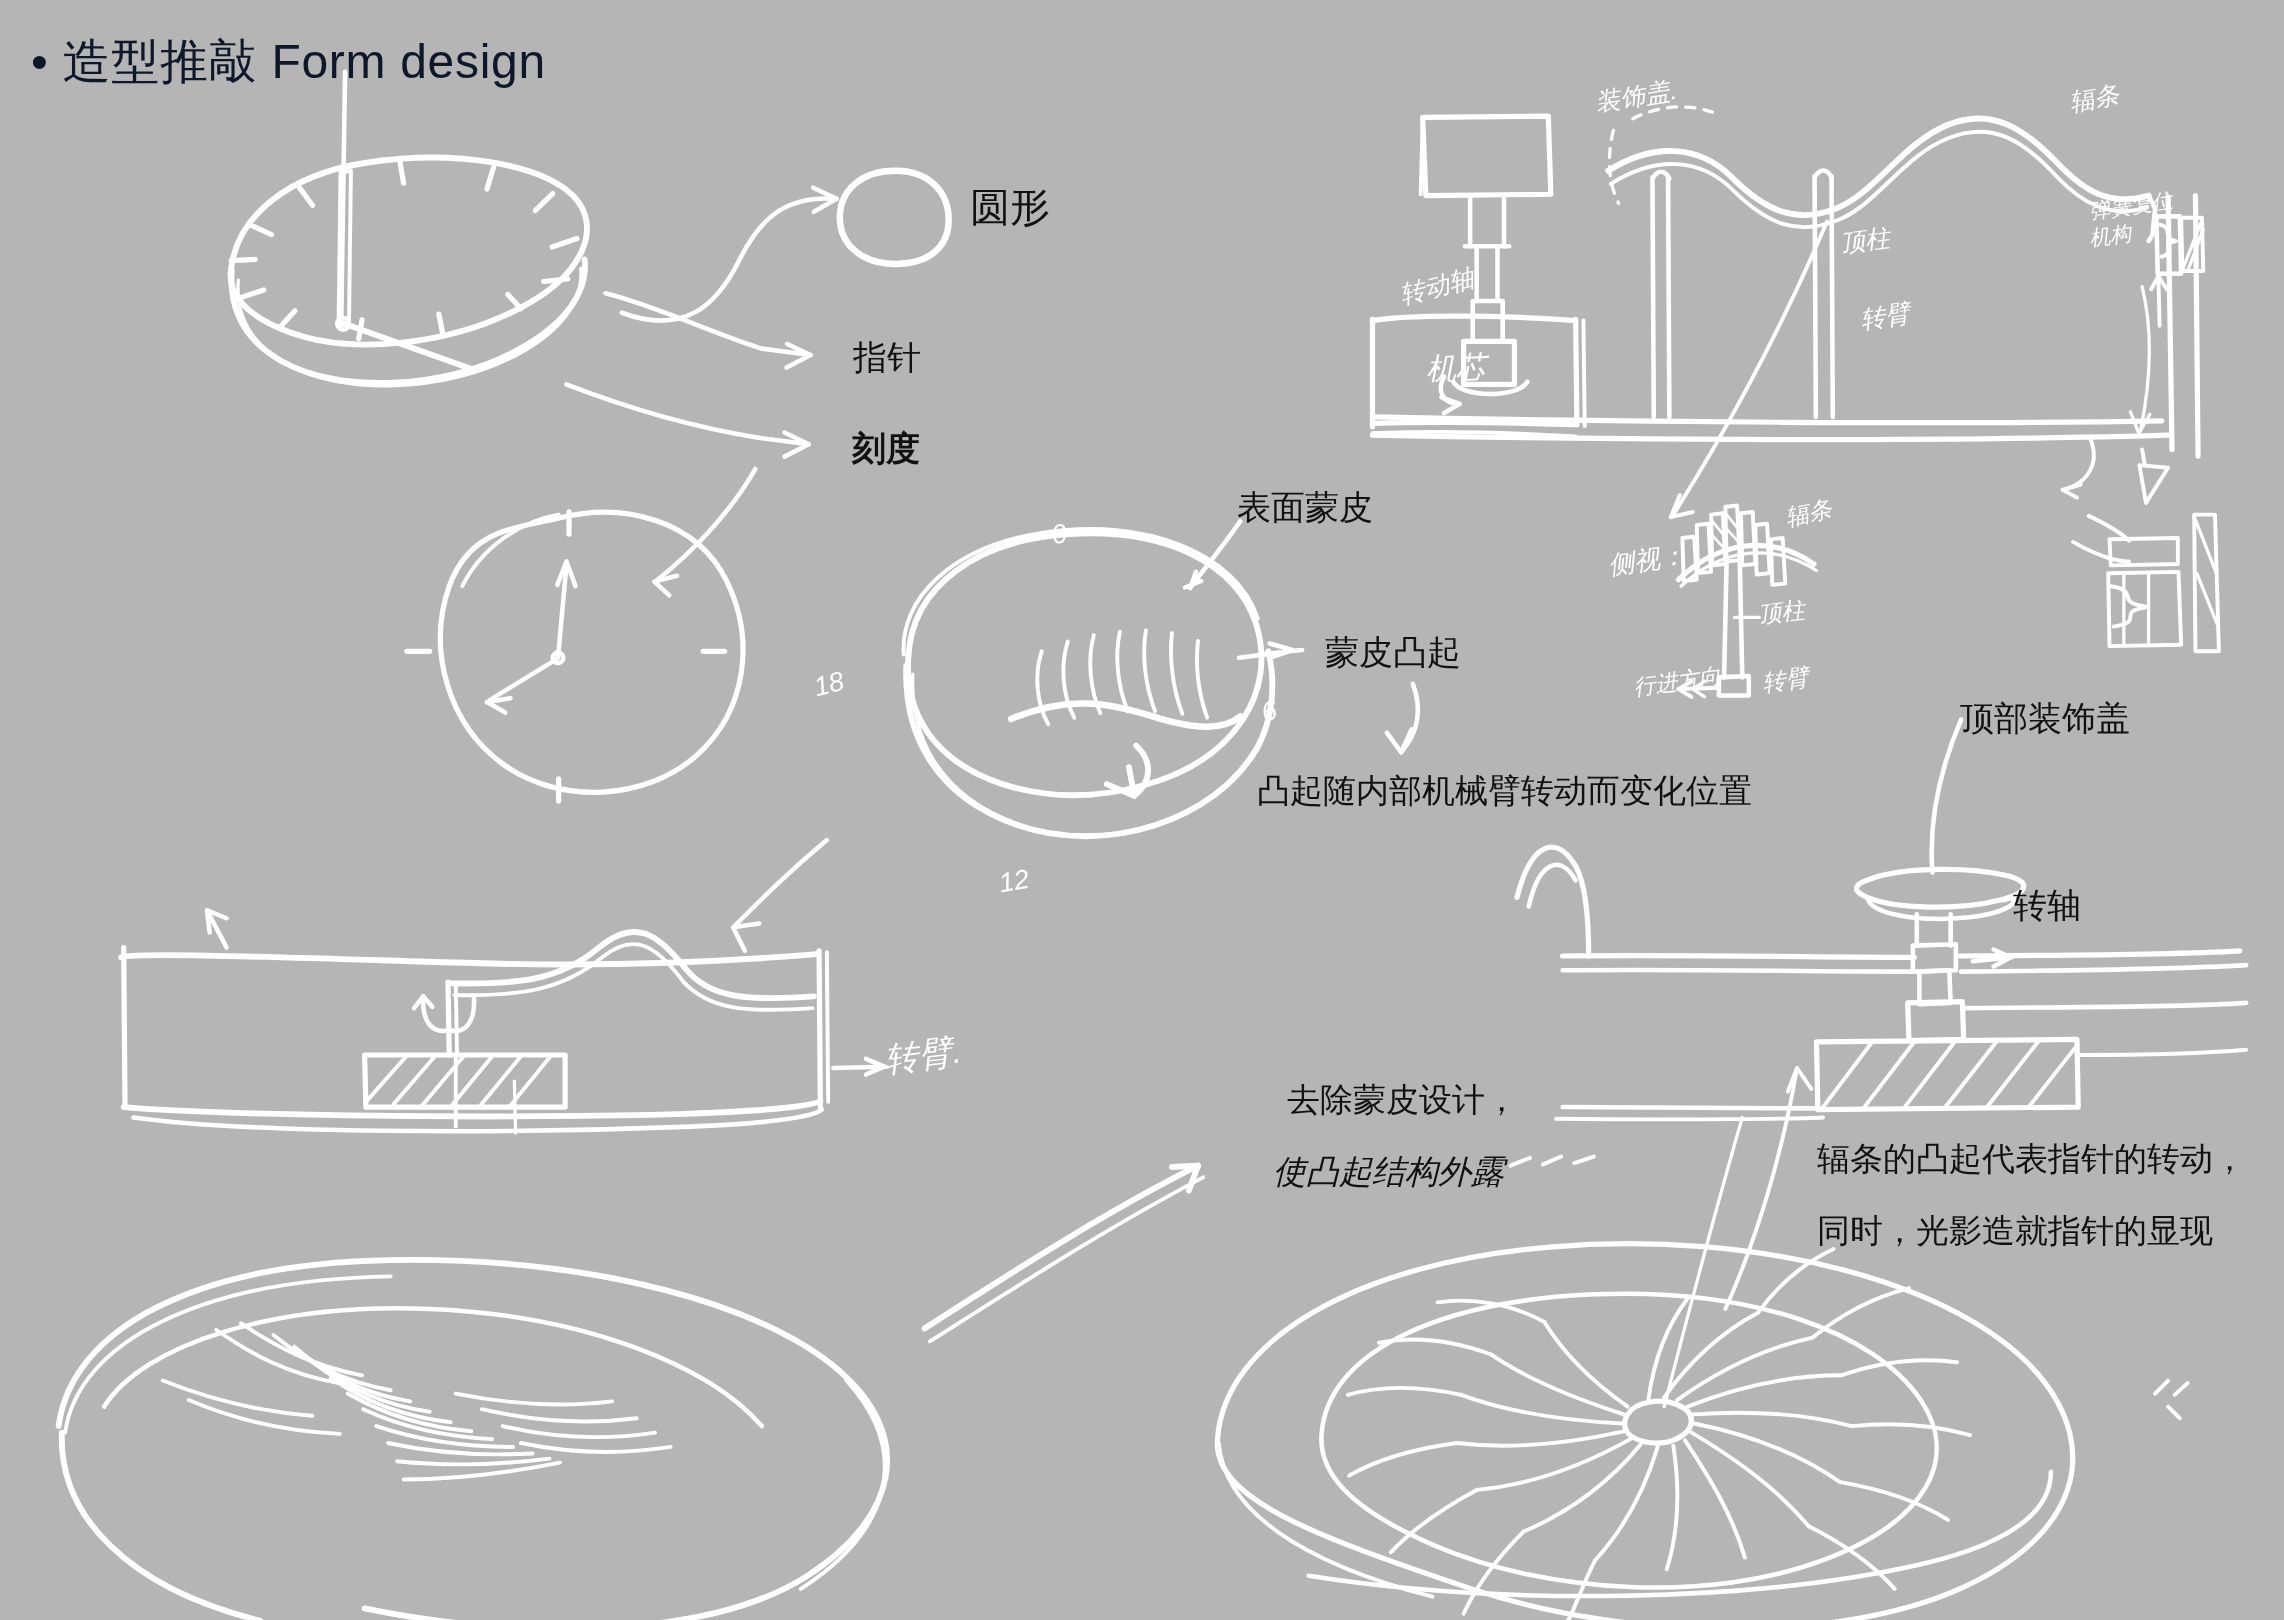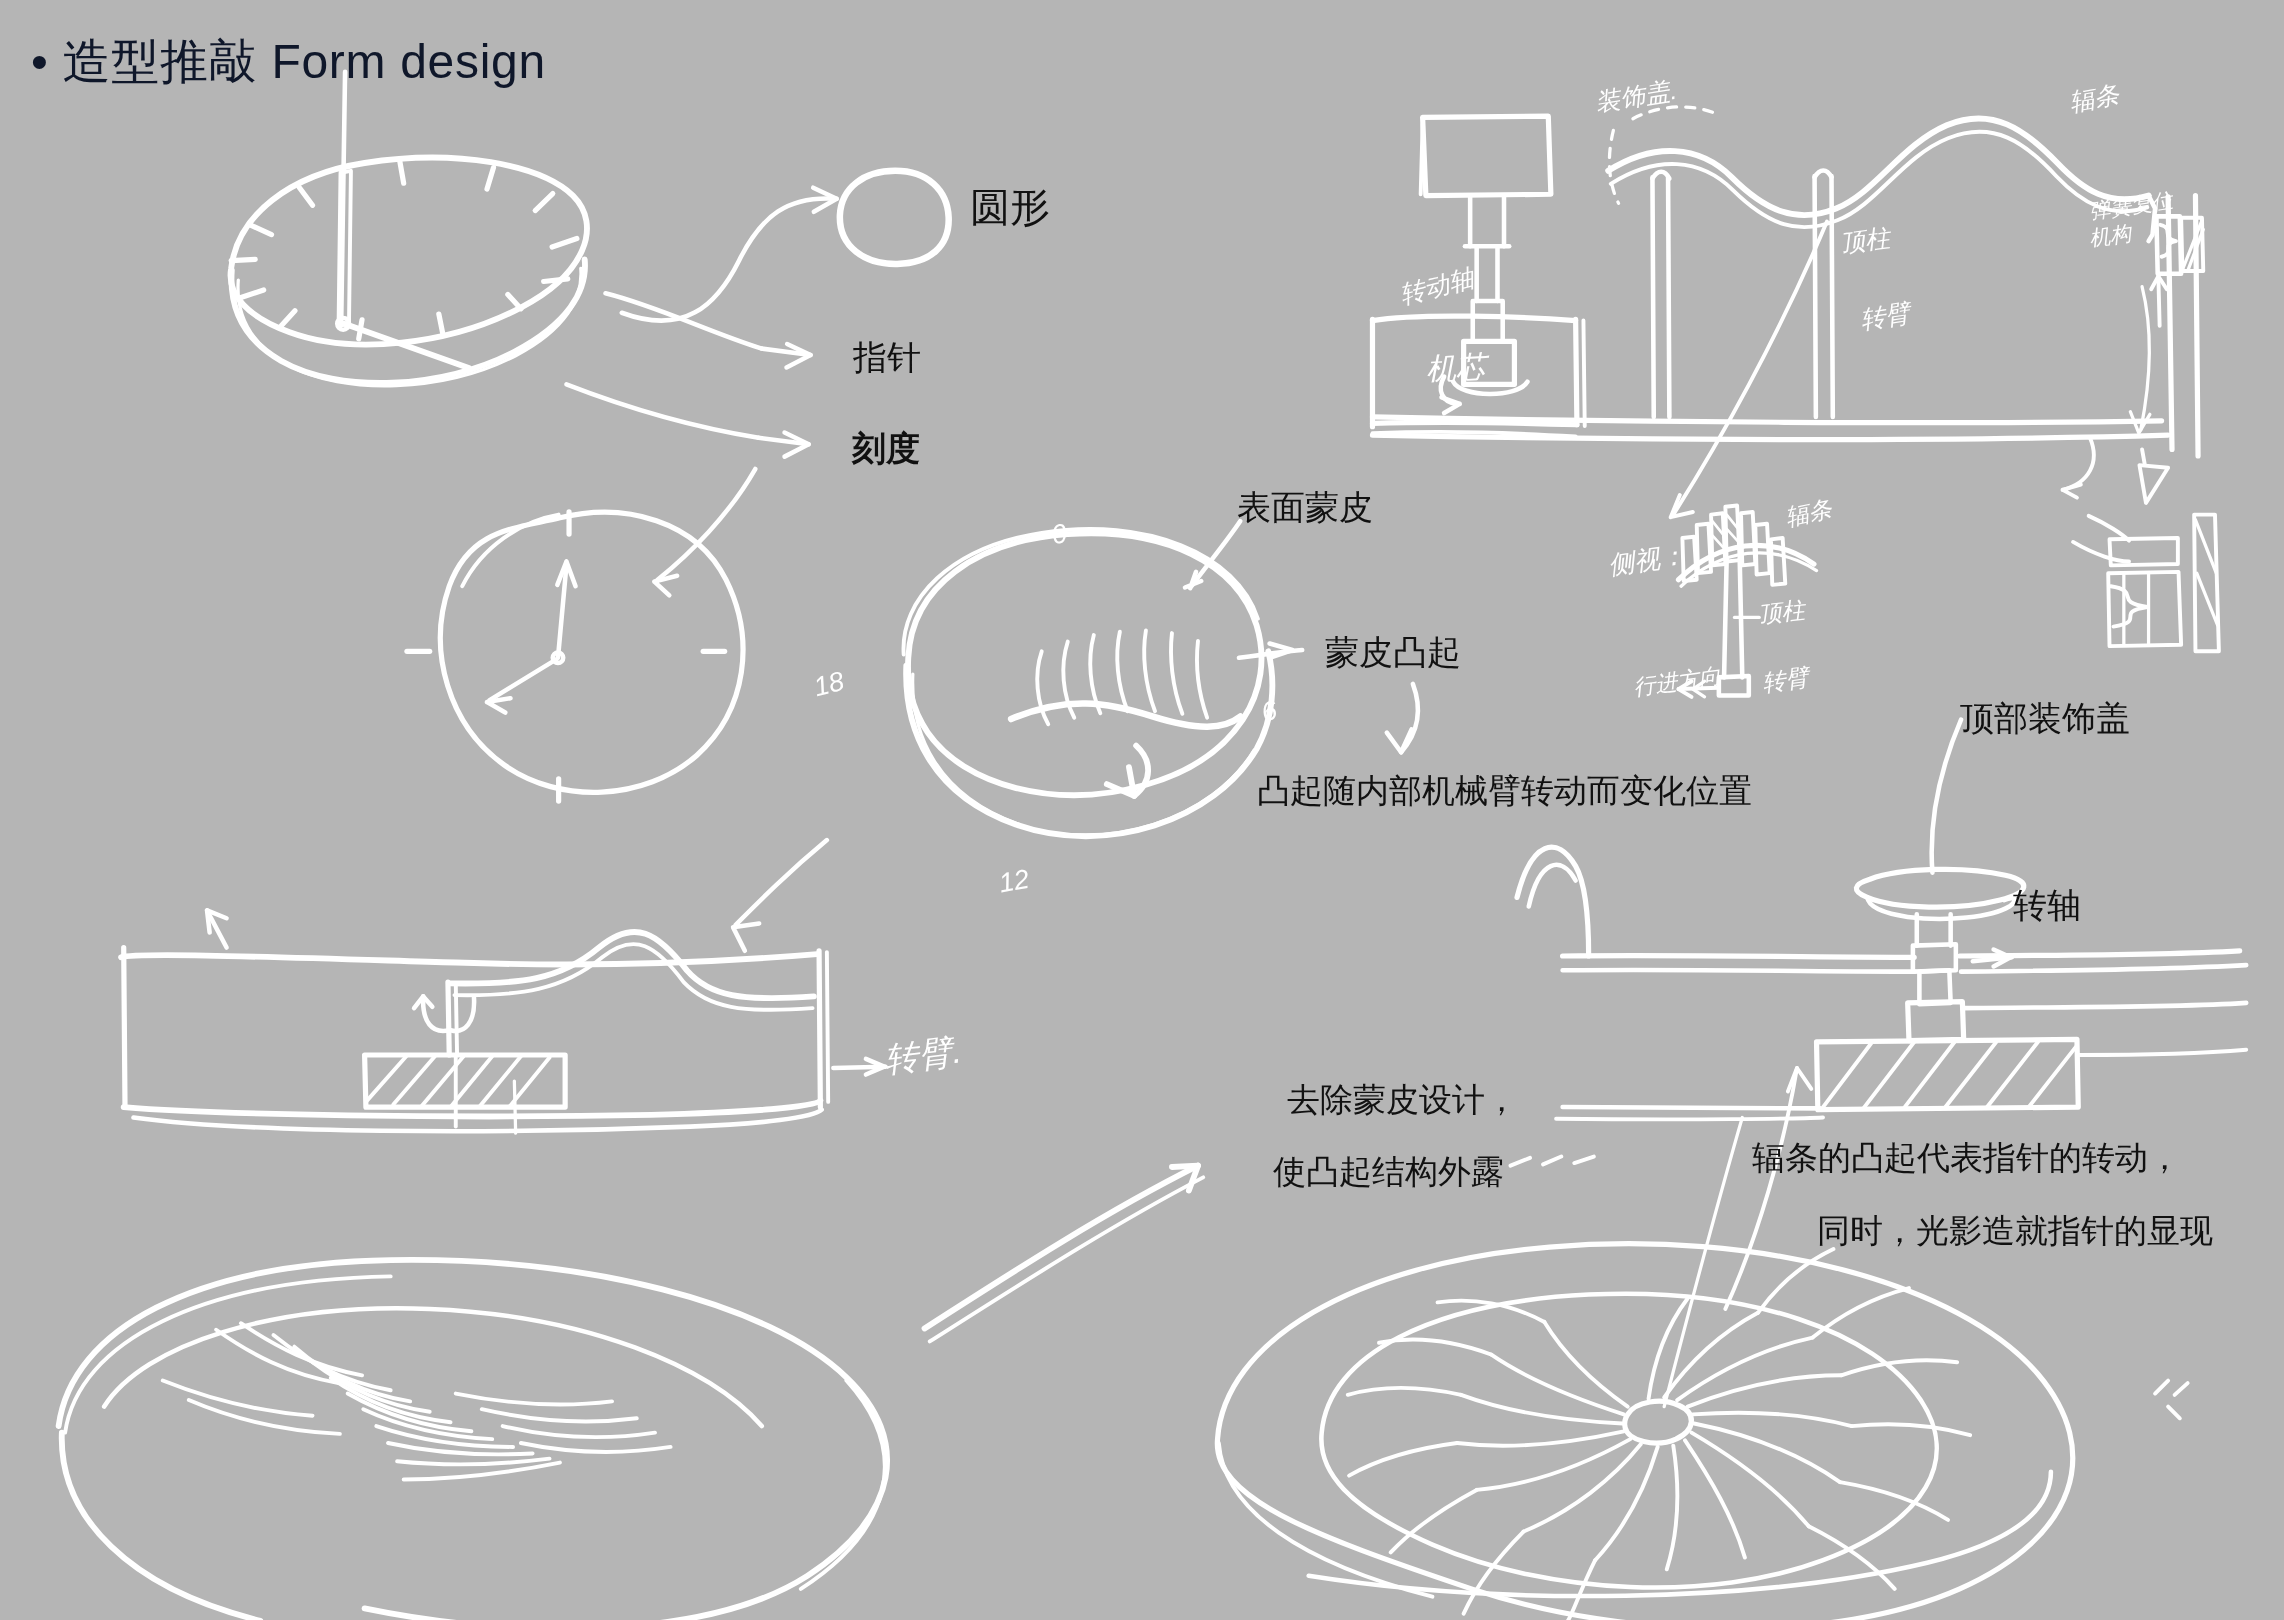--- a/index.html
+++ b/index.html
@@ -396,27 +396,27 @@
 
 <div class="lbl t-anno" style="left:852px;top:422px;font-weight:bold;">刻度</div>
 
 <div class="lbl t-anno" style="left:1237px;top:481px;">表面蒙皮</div>
 
 <div class="lbl t-anno" style="left:1325px;top:626px;">蒙皮凸起</div>
 
 <div class="lbl t-para" style="left:1257px;top:765px;">凸起随内部机械臂转动而变化位置</div>
 
 <div class="lbl t-para" style="left:1287px;top:1074px;">去除蒙皮设计，</div>
-<div class="lbl t-para" style="left:1273px;top:1146px;">使凸起结构外露</div>
+<div class="lbl t-para" style="left:1273px;top:1146px;font-style:italic;">使凸起结构外露</div>
 
 <div class="lbl t-anno" style="left:1960px;top:680px;margin-top:12px;">顶部装饰盖</div>
 
 <div class="lbl t-anno" style="left:2013px;top:879px;">转轴</div>
 
-<div class="lbl t-para" style="left:1752px;top:1133px;font-family:Liberation Serif, serif;">辐条的凸起代表指针的转动，</div>
+<div class="lbl t-para" style="left:1817px;top:1133px;">辐条的凸起代表指针的转动，</div>
 <div class="lbl t-para" style="left:1817px;top:1205px;">同时，光影造就指针的显现</div>
 
 <div class="lbl" style="left:1595px;top:77px;color:#ffffff;font-size:25px;transform:rotate(-9deg);font-style:italic;">装饰盖.</div>
 
 <div class="lbl" style="left:1399px;top:267px;color:#ffffff;font-size:25px;transform:rotate(-14deg);font-style:italic;">转动轴</div>
 
 <div class="lbl" style="left:1426px;top:345px;color:#ffffff;font-size:30px;transform:rotate(-3deg);font-style:italic;">机芯</div>
 
 <div class="lbl" style="left:2069px;top:79px;color:#ffffff;font-size:25px;transform:rotate(-10deg);font-style:italic;">辐条</div>
 

